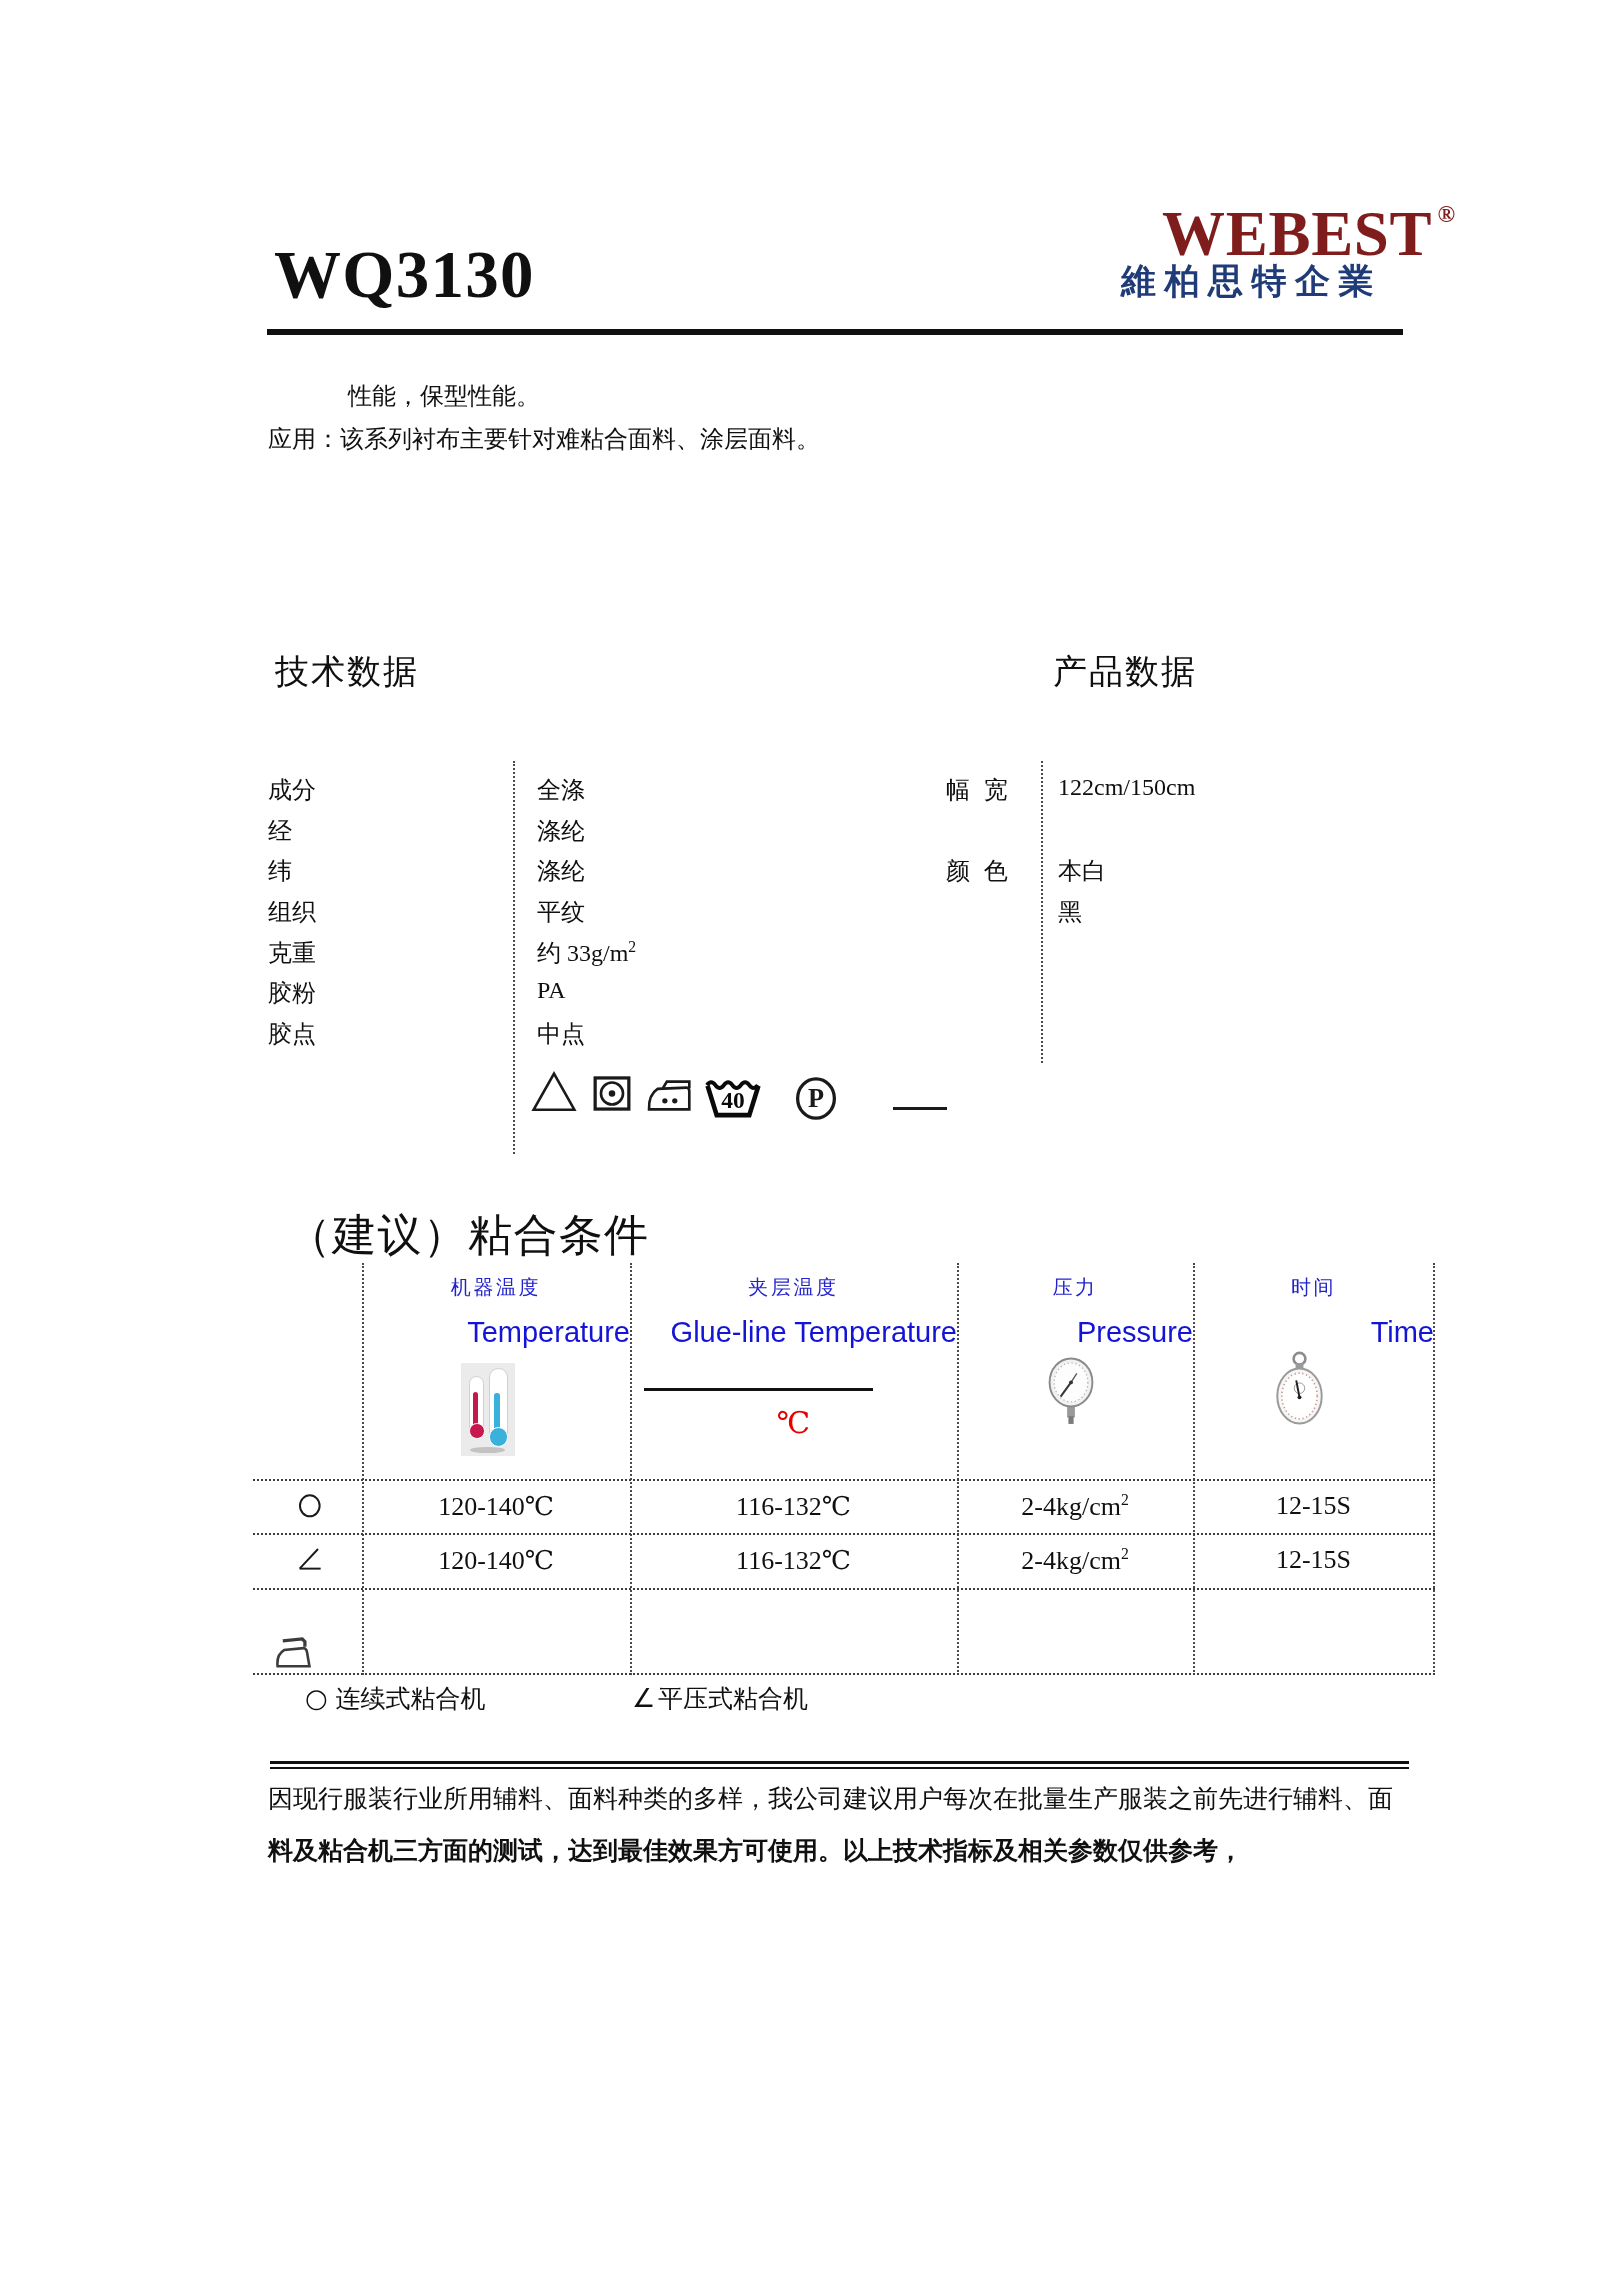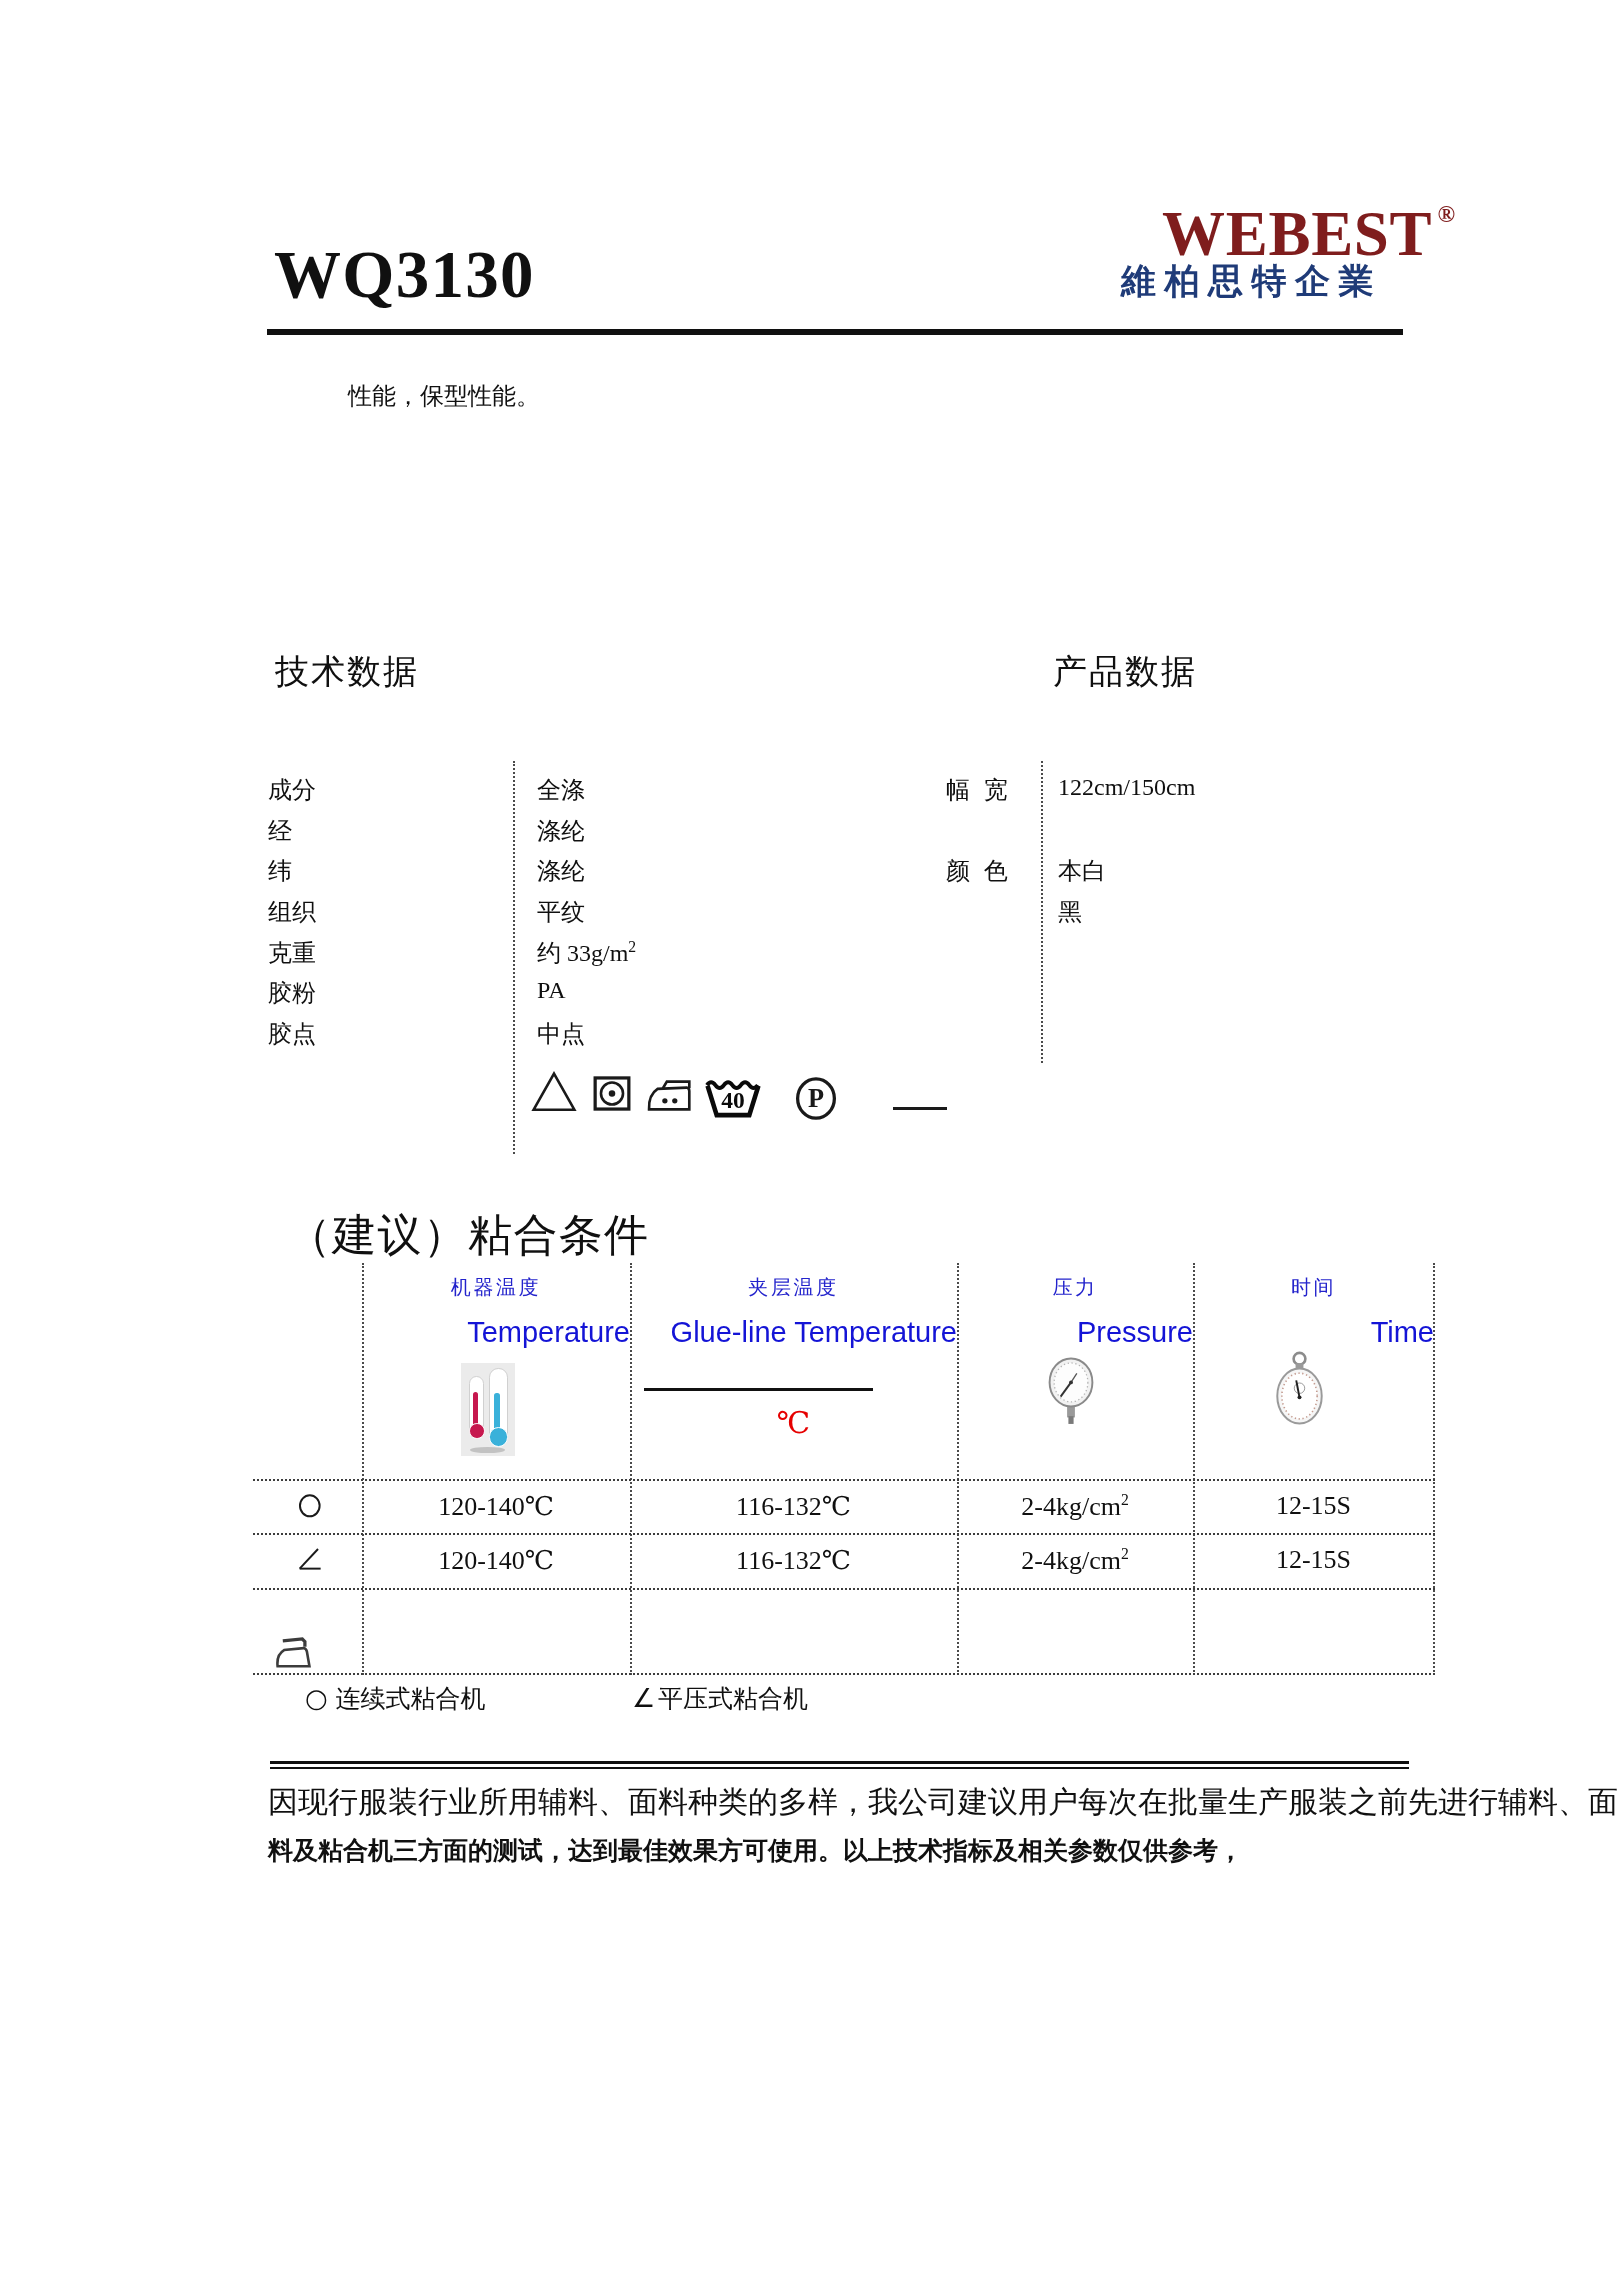--- a/index.html
+++ b/index.html
@@ -62,34 +62,35 @@
   .bulb{position:absolute;border-radius:50%;}
   .t1b{left:7.9px;top:60px;width:13.7px;height:13.7px;background:#c6184e;border:1.3px solid #fff;}
   .t2b{left:27.5px;top:64px;width:17.7px;height:17.7px;background:#3ab1da;border:1.3px solid #fff;}
   .tshadow{position:absolute;left:9.2px;top:84px;width:35px;height:5.9px;background:#c2c2c2;border-radius:50%;}
 
   
   .legend{top:1682px;font-size:25px;}
   .legend .sym{font-family:"DejaVu Sans","Liberation Sans",sans-serif;font-size:26px;margin-right:7.9px;}
   .double-rule{left:270px;top:1761px;width:1139px;height:2.6px;
                border-top:3.9px solid #101010;border-bottom:2px solid #101010;}
-  .f1{left:268px;top:1782px;font-size:30px;}
+  .f1{left:268px;top:1782px;font-size:25px;}
   .f2{left:268px;top:1834px;font-size:25px;font-weight:bold;}
 </style>
 </head>
 <body>
 
 <div class="page">
 
   <div class="abs product-code">WQ3130</div>
   <div class="abs logo-brand"><span>WEBEST</span><span class="reg-mark">®</span></div>
   <div class="abs logo-company">維柏思特企業</div>
   <div class="abs rule-top"></div>
 
   <div class="abs body-text feat2">性能，保型性能。</div>
+  <div class="abs body-text app-line">应用：该系列衬布主要针对难粘合面料、涂层面料。</div>
 
   <div class="abs section-title tech-title">技术数据</div>
   <div class="abs section-title prod-title">产品数据</div>
 
   <div class="vdot" style="left:513px;top:761px;height:393px;"></div>
   <div class="vdot" style="left:1041px;top:761px;height:302px;"></div>
 
   <div class="abs trow tl" style="top:774px;">成分</div>
   <div class="abs trow tv" style="top:774px;">全涤</div>
   <div class="abs trow tl" style="top:815px;">经</div>

